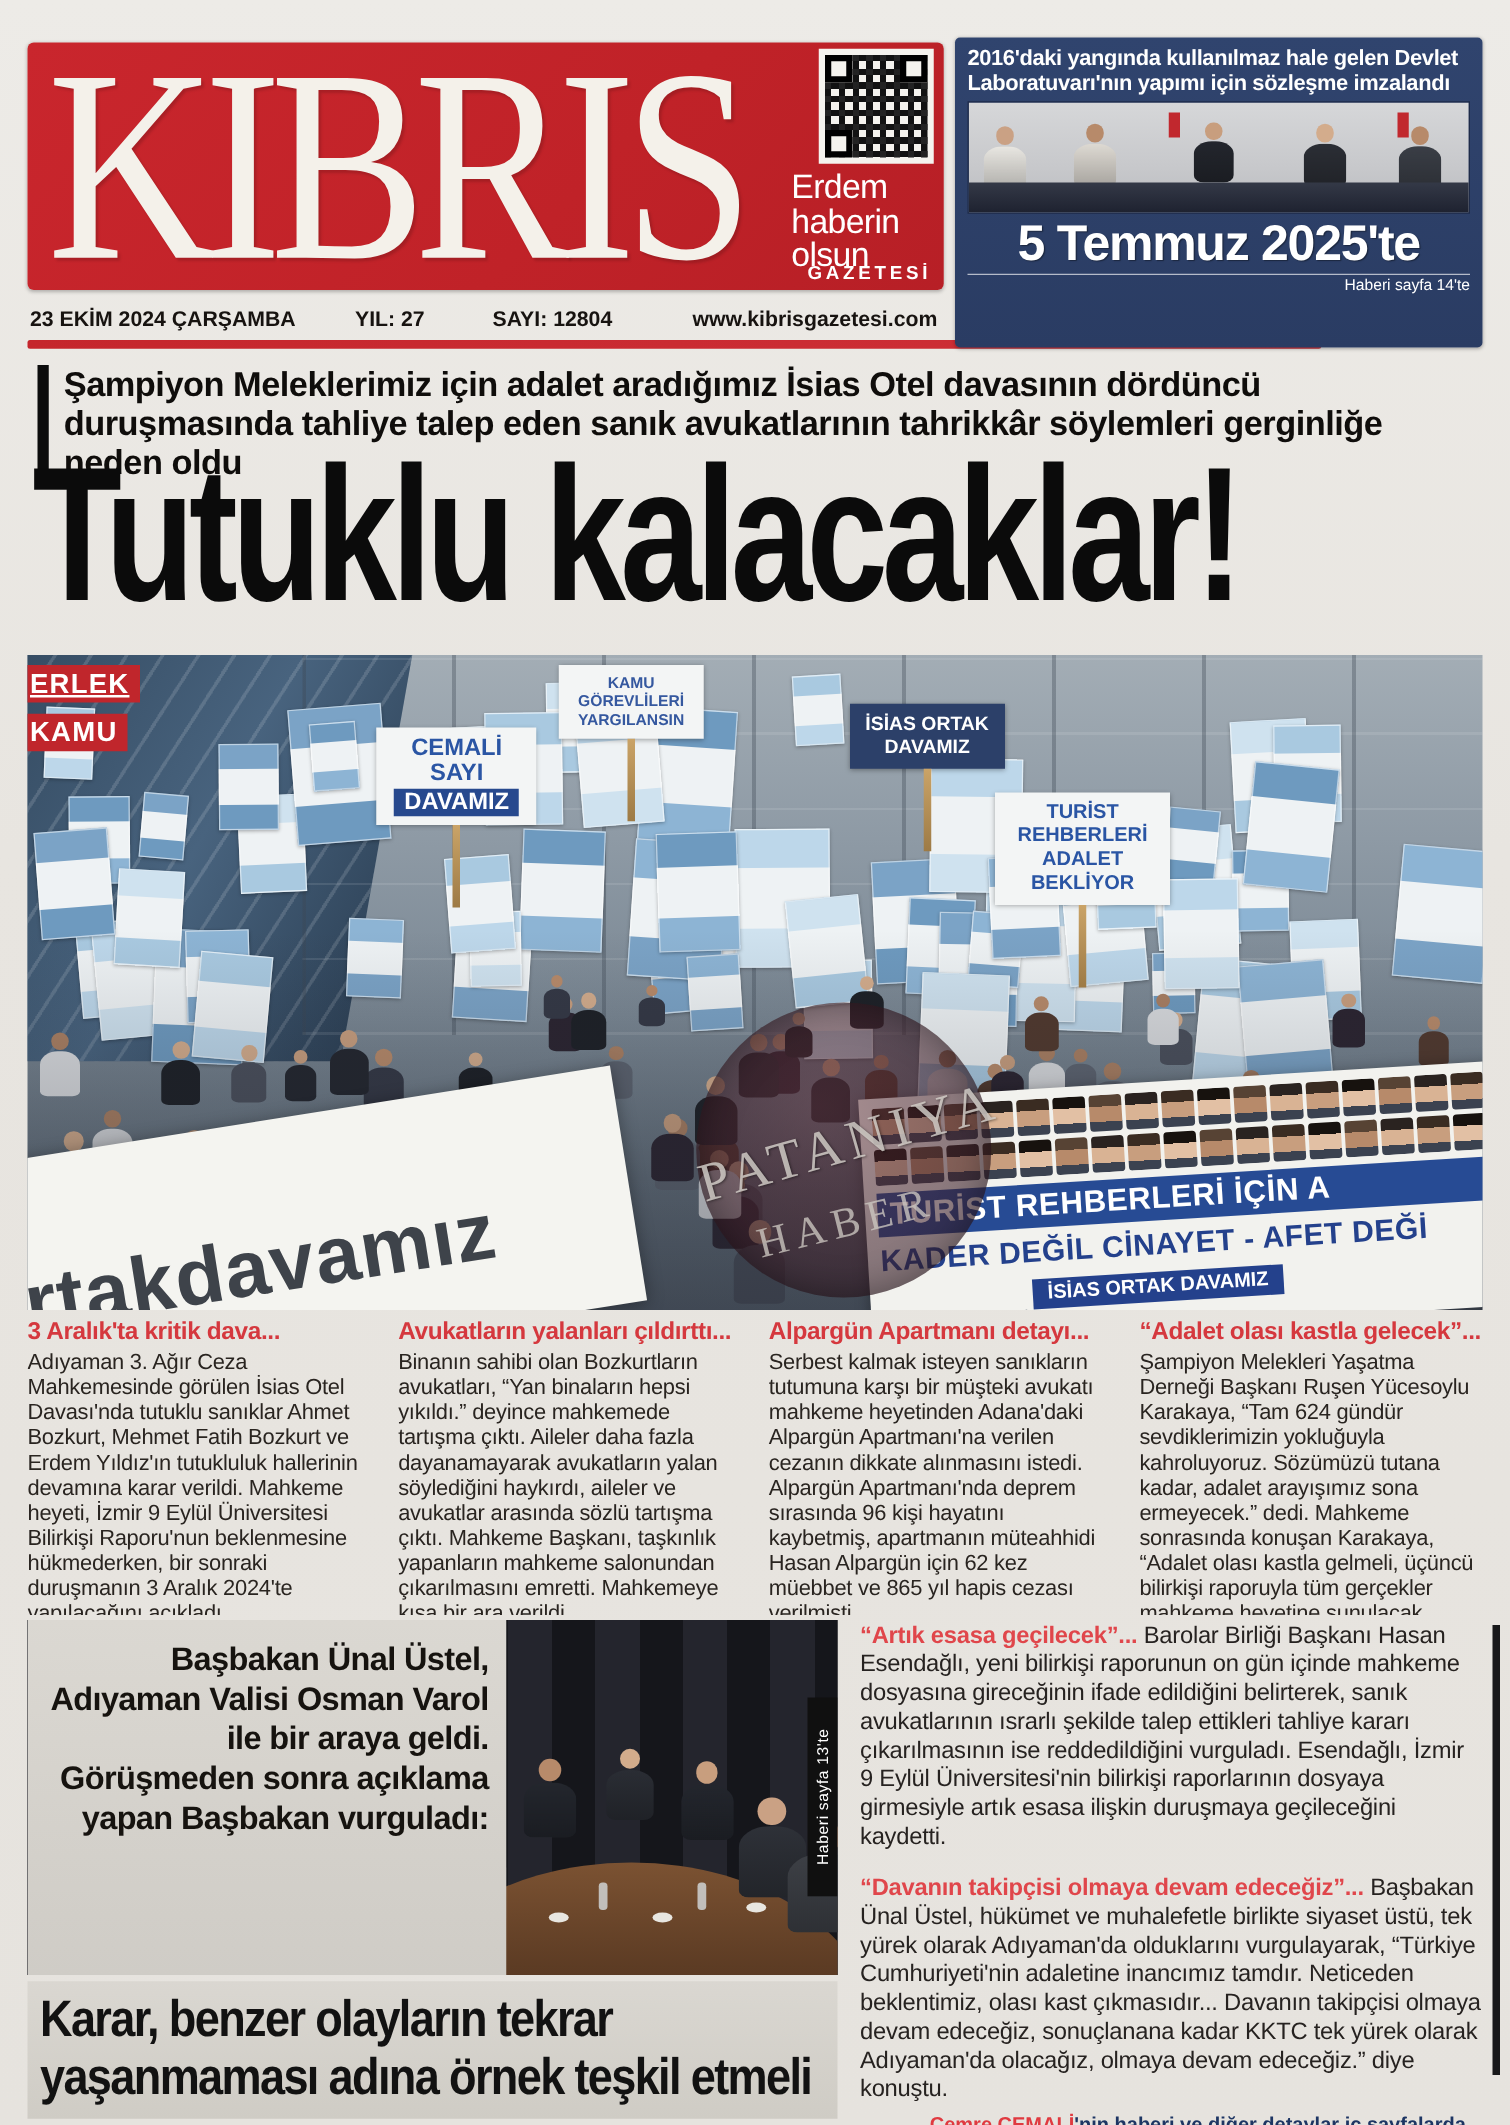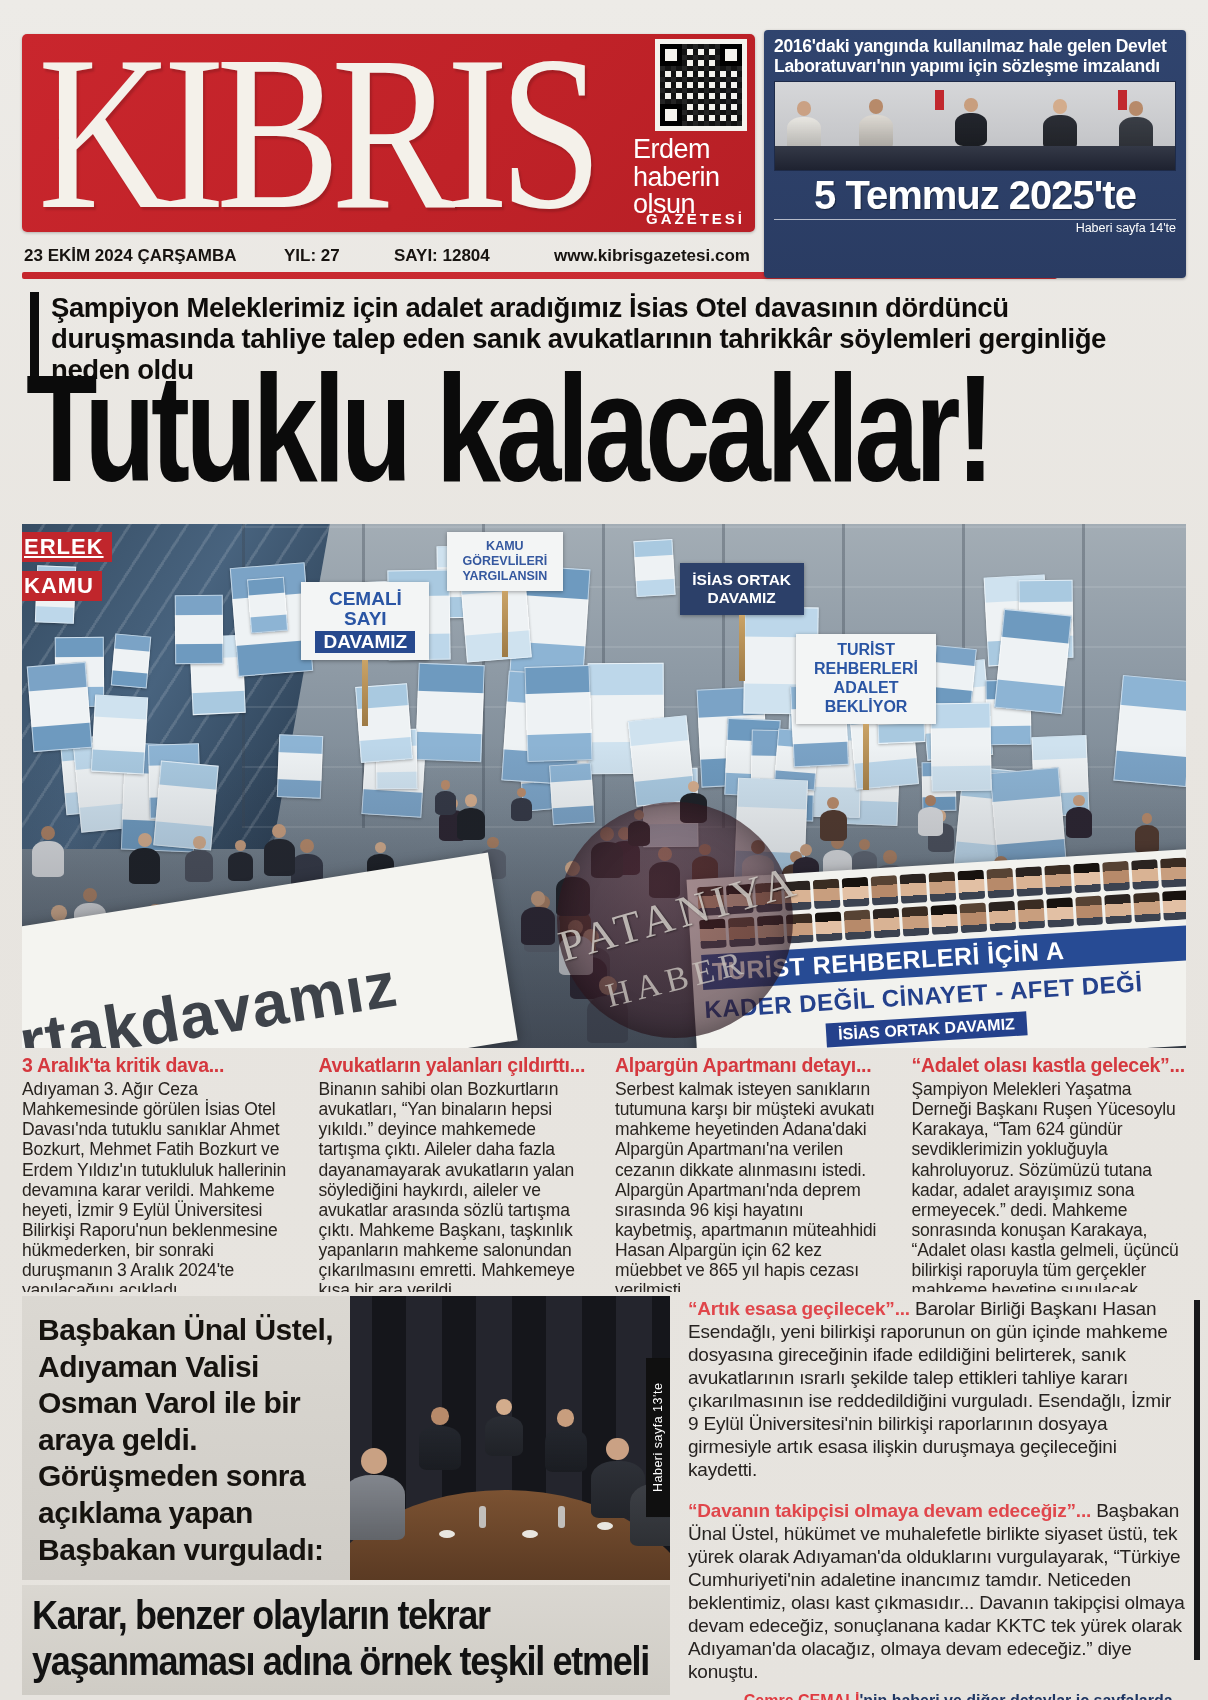--- a/index.html
+++ b/index.html
@@ -230,24 +230,24 @@
   }
   
   .bottom-left{position:absolute;left:22px;top:1296px;width:648px;}
   .meeting-photo{
     position:relative;height:284px;overflow:hidden;
     background:
       repeating-linear-gradient(90deg,#15161b 0 34px,#24252d 34px 70px),
       #1a1b20;
   }
   .meeting-caption{
-    position:absolute;left:0;top:0;bottom:0;width:328px;
+    position:absolute;left:0;top:0;bottom:0;width:383px;
     background:linear-gradient(180deg,#dbd8d2,#cfccc6);
     box-sizing:border-box;padding:16px 14px 10px 16px;
-    font-weight:800;font-size:30px;line-height:1.22;
+    text-align:right;font-weight:800;font-size:26px;line-height:1.22;
     color:#16130f;letter-spacing:-0.5px;z-index:2;
   }
   .meeting-scene{position:absolute;left:318px;right:0;top:0;bottom:0;}
   .meeting-table{
     position:absolute;left:-30px;right:-30px;bottom:-60px;height:150px;
     background:linear-gradient(180deg,#7b5232 0%,#5d3c24 55%,#46301c 100%);
     border-radius:50% 50% 0 0/90% 90% 0 0;
   }
   .cup{position:absolute;width:16px;height:8px;background:#e8e6e0;border-radius:50%;bottom:42px;}
   .bottle{position:absolute;width:7px;height:22px;background:rgba(220,230,235,.75);border-radius:3px;bottom:52px;}

